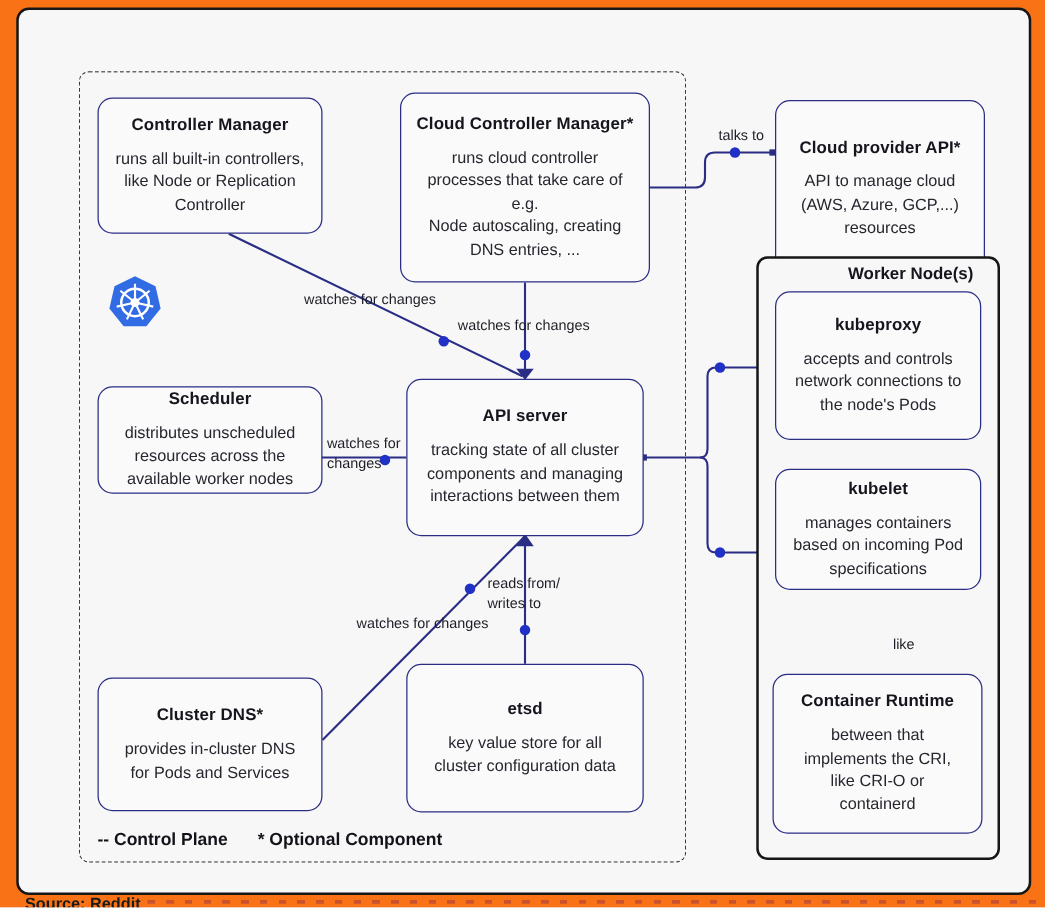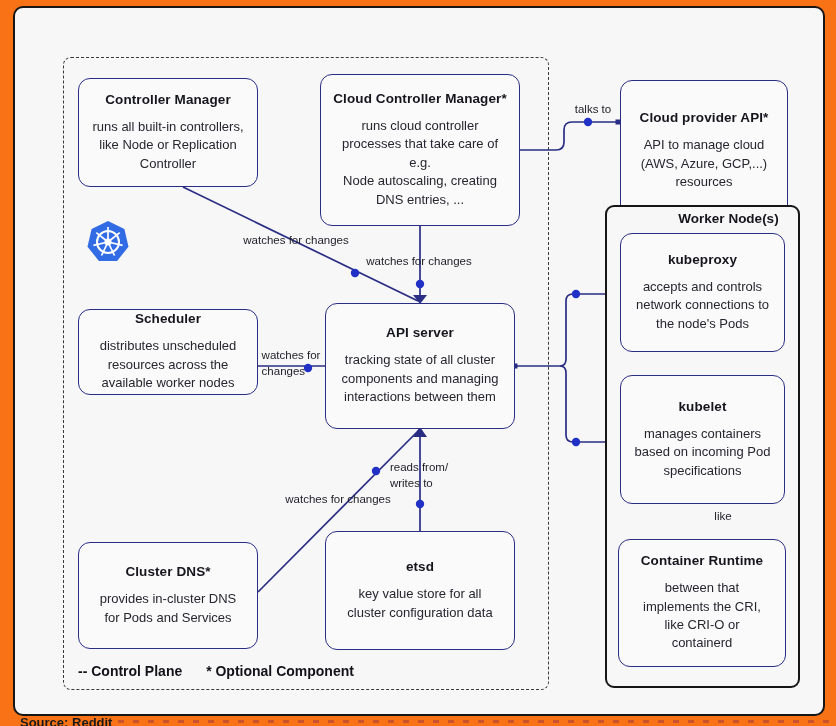--- a/index.html
+++ b/index.html
@@ -134,21 +134,21 @@
   <div class="worker-frame"></div>
   <div class="worker-title">Worker Node(s)</div>
 
   <div class="box" style="left:620px;top:233px;width:165px;height:119px">
     <div class="box-title">kubeproxy</div>
     <div class="box-body">accepts and controls
 network connections to
 the node's Pods</div>
   </div>
 
-  <div class="box" style="left:620px;top:375px;width:165px;height:129px">
+  <div class="box" style="left:620px;top:375px;width:165px;height:97px">
     <div class="box-title">kubelet</div>
     <div class="box-body">manages containers
 based on incoming Pod
 specifications</div>
   </div>
 
   <div class="box" style="left:618px;top:539px;width:168px;height:128px">
     <div class="box-title">Container Runtime</div>
     <div class="box-body">between that
 implements the CRI,

